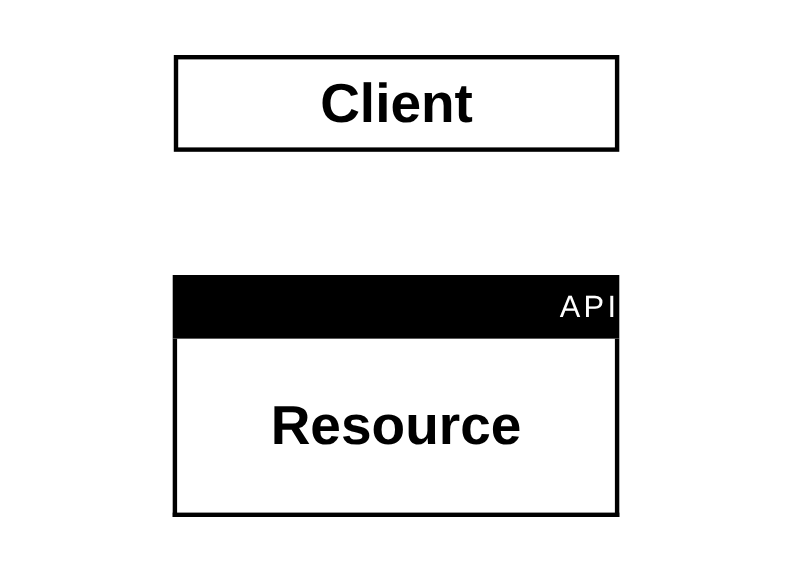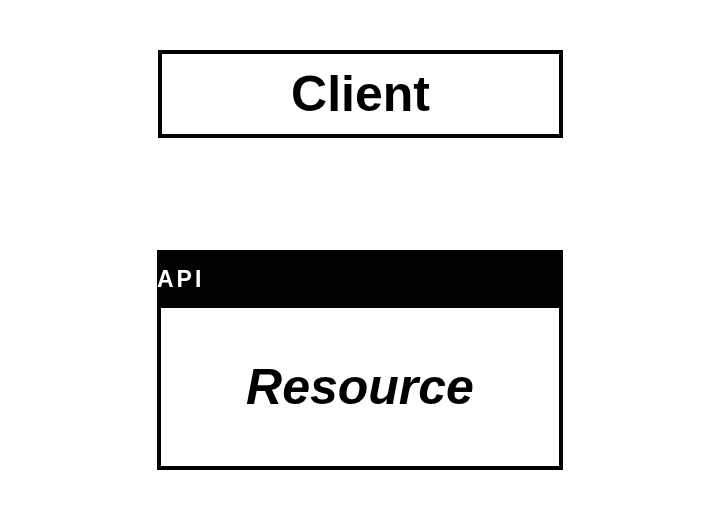--- a/index.html
+++ b/index.html
@@ -46,41 +46,40 @@
     display: flex;
     flex-direction: column;
   }
   .rs-header {
     height: 58px;
     flex: 0 0 58px;
     background: var(--header-background, #000000);
     color: var(--header-text, #ffffff);
     display: flex;
     align-items: center;
-    justify-content: flex-start;
-    font-size: 23px;
-    font-weight: 700;
+    justify-content: flex-end;
+    font-size: 28px;
+    font-weight: 400;
     letter-spacing: 3px;
   }
   .rs-body {
     flex: 1 1 auto;
     box-sizing: border-box;
     border: 4px solid var(--border, #000000);
     border-top: none;
     background: var(--box-background, #ffffff);
     display: flex;
     flex-direction: column;
     align-items: center;
     justify-content: center;
     font-size: 50px;
     font-weight: bold;
     line-height: 1.5;
     color: var(--box-text, #000000);
     text-align: center;
-    font-style: italic;
   }
   .rs-line {
     white-space: nowrap;
   }
 </style>
 </head>
 <body>
 
 <div class="canvas">
 

